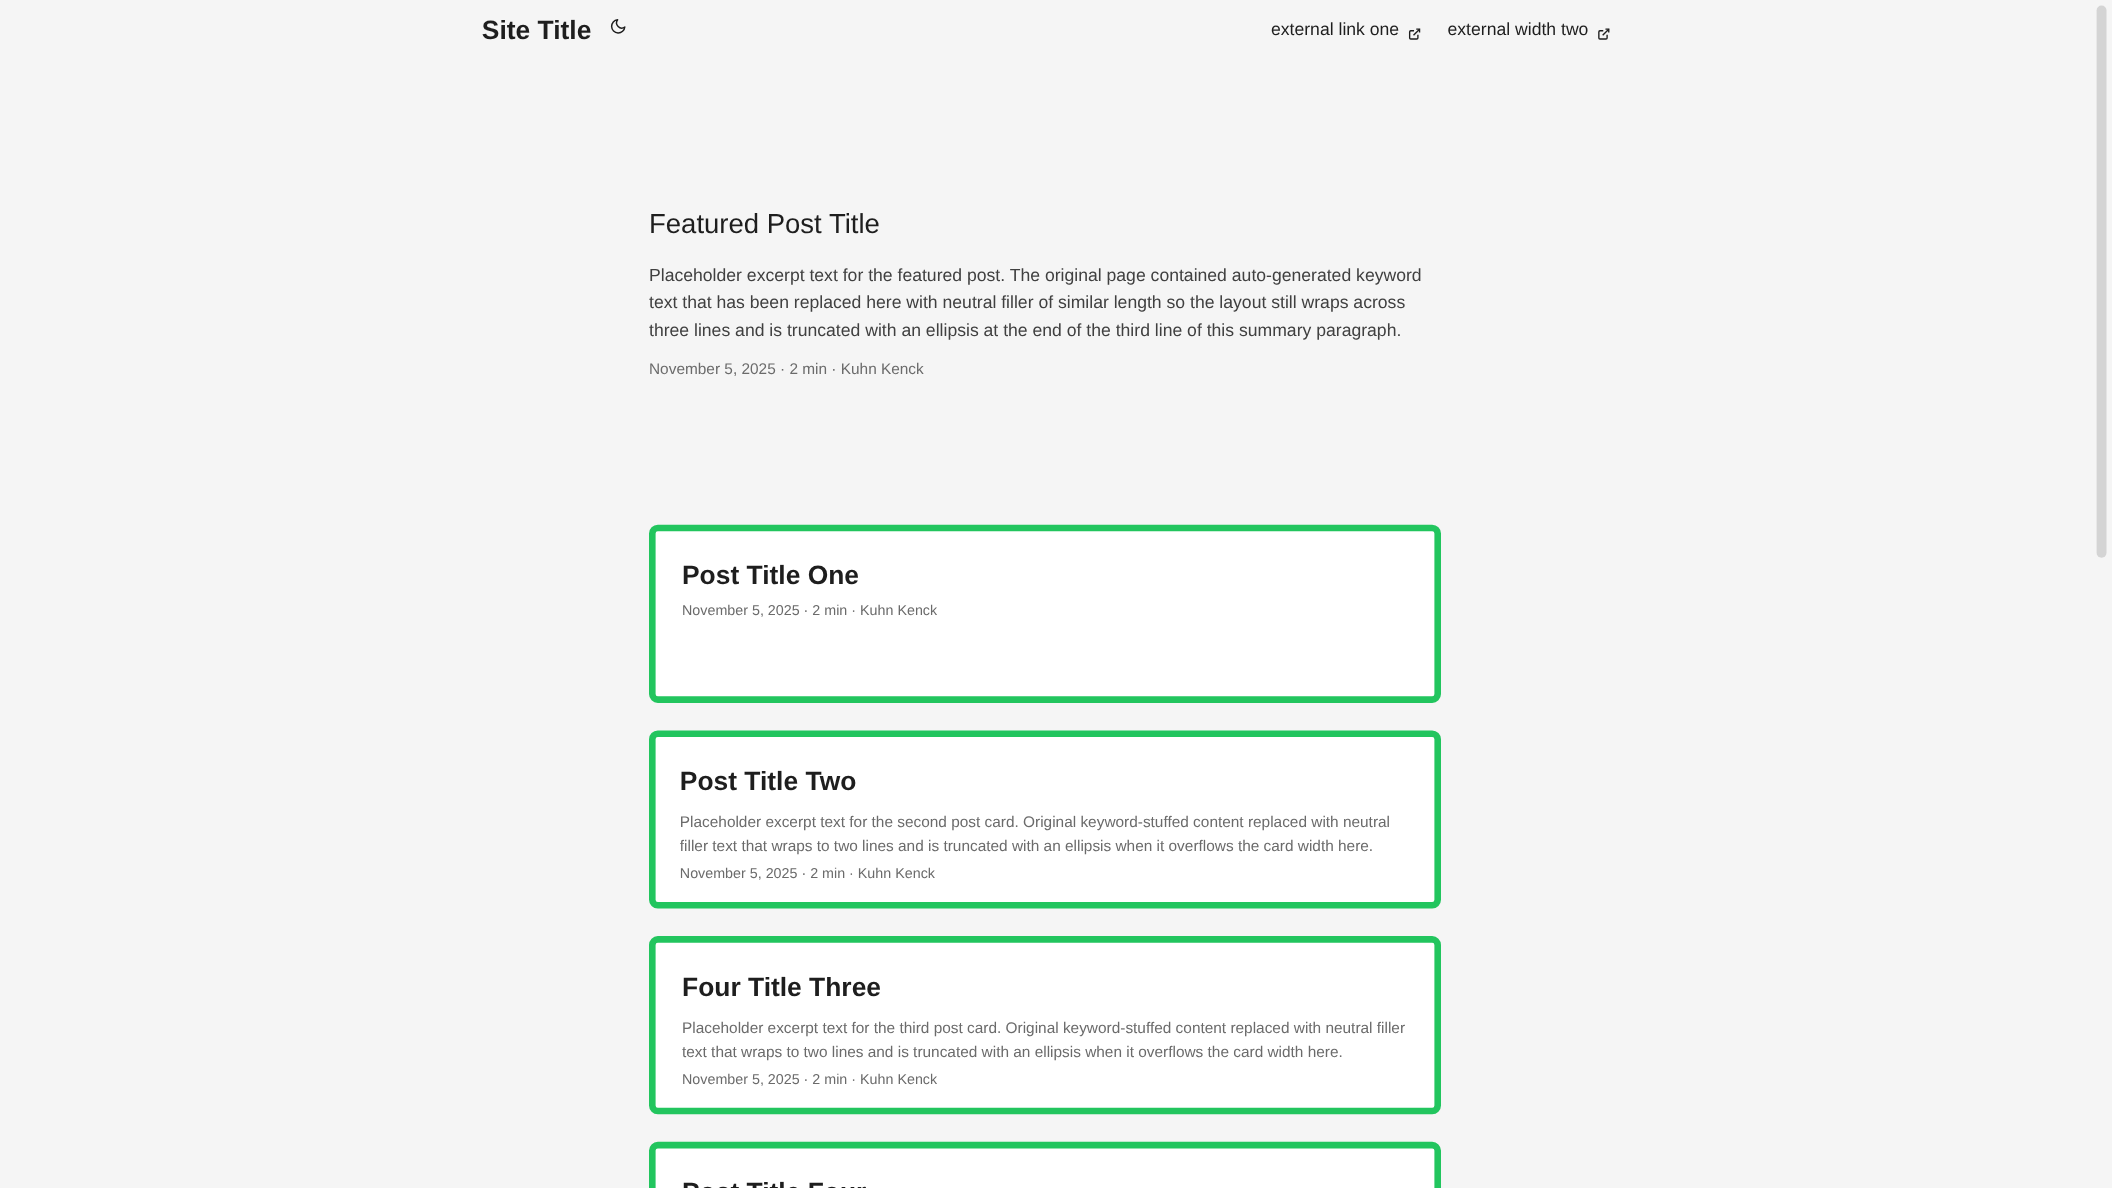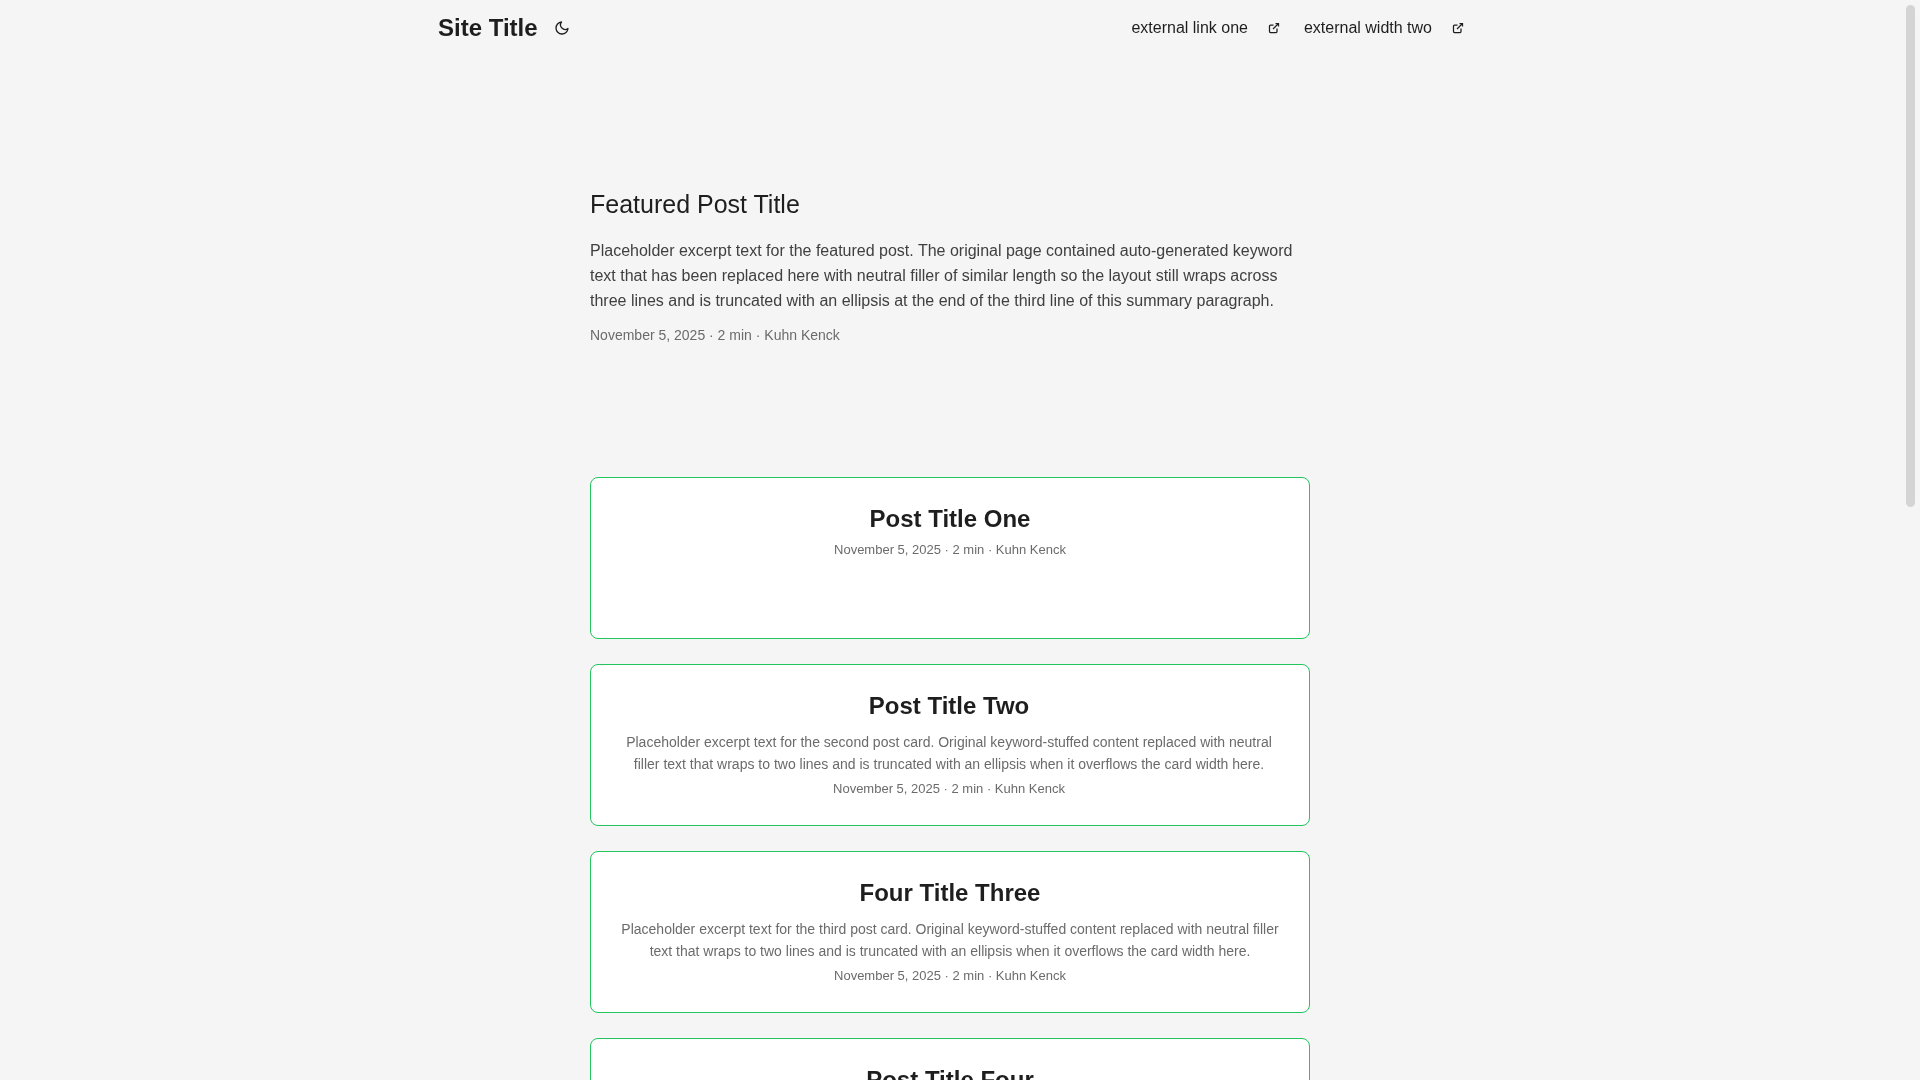--- a/index.html
+++ b/index.html
@@ -9,46 +9,46 @@
       font-family: "Liberation Sans", "DejaVu Sans", sans-serif;
       color: #1e1e1e;
       position: relative;
     }
     .header {
       position: absolute; left: 0; top: 0; width: 1904px; height: 60px;
     }
     .logo {
       position: absolute; left: 438px; top: 14px;
       font-size: 24px; font-weight: 700; color: #1e1e1e;
-      display: flex; align-items: center;
+      display: flex; align-items: flex-start;
     }
     .theme-toggle {
       margin-left: 14px; width: 20px; height: 20px;
       display: inline-flex; align-items: center; justify-content: center; cursor: pointer;
     }
     .nav {
       position: absolute; right: 440px; top: 19px;
       display: flex; gap: 24px; font-size: 16px;
     }
-    .nav a { color: #1e1e1e; text-decoration: none; display: flex; align-items: center; gap: 20px; }
+    .nav a { color: #1e1e1e; text-decoration: none; display: flex; align-items: flex-end; gap: 8px; }
     .ext-icon { width: 12px; height: 12px; display: inline-flex; }
 
     .main { position: absolute; left: 590px; top: 0; width: 720px; }
     .hero { position: absolute; top: 186px; left: 0; width: 720px; }
     .hero-title { font-size: 25px; font-weight: 400; color: #1e1e1e; line-height: 36px; }
     .hero-excerpt {
       margin-top: 16px; font-size: 16px; line-height: 25px; color: #404040;
       display: -webkit-box; -webkit-line-clamp: 3; -webkit-box-orient: vertical; overflow: hidden;
     }
     .hero-meta { margin-top: 14px; font-size: 14px; color: #6b6b6b; }
 
     .card {
       position: absolute; left: 0; width: 720px; height: 162px;
-      background: #ffffff; border: 1px solid #22c55e; border-radius: 8px;
-      padding: 24px 24px 0 24px; cursor: pointer; text-align: center;
+      background: #ffffff; border: 6px solid #22c55e; border-radius: 8px;
+      padding: 24px 24px 0 24px; cursor: pointer;
     }
     .card-title { font-size: 24px; font-weight: 700; color: #1e1e1e; line-height: 34px; }
     .card-excerpt {
       margin-top: 8px; font-size: 14px; line-height: 22px; color: #6b6b6b;
       display: -webkit-box; -webkit-line-clamp: 2; -webkit-box-orient: vertical; overflow: hidden;
     }
     .card-meta { margin-top: 6px; font-size: 13px; color: #6b6b6b; }
 
     .scrollbar-track { position: absolute; right: 0; top: 0; width: 16px; height: 1080px; background: #f5f5f5; }
     .scrollbar-thumb {

